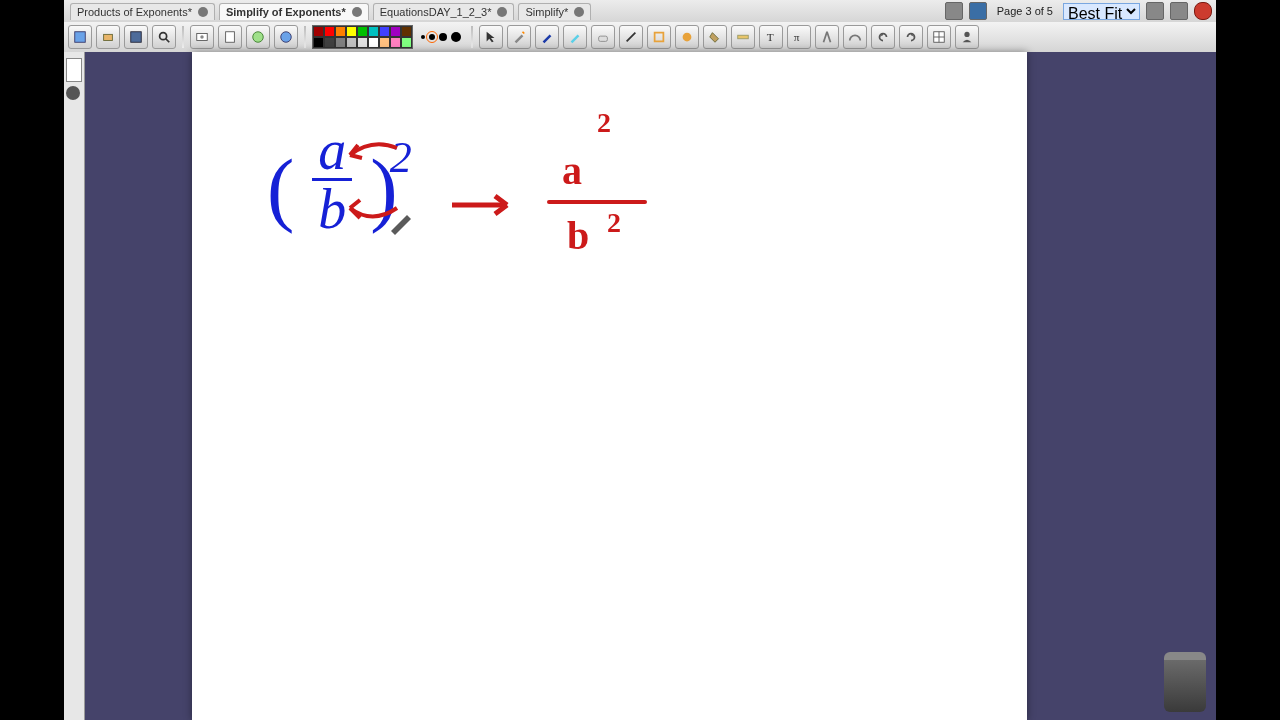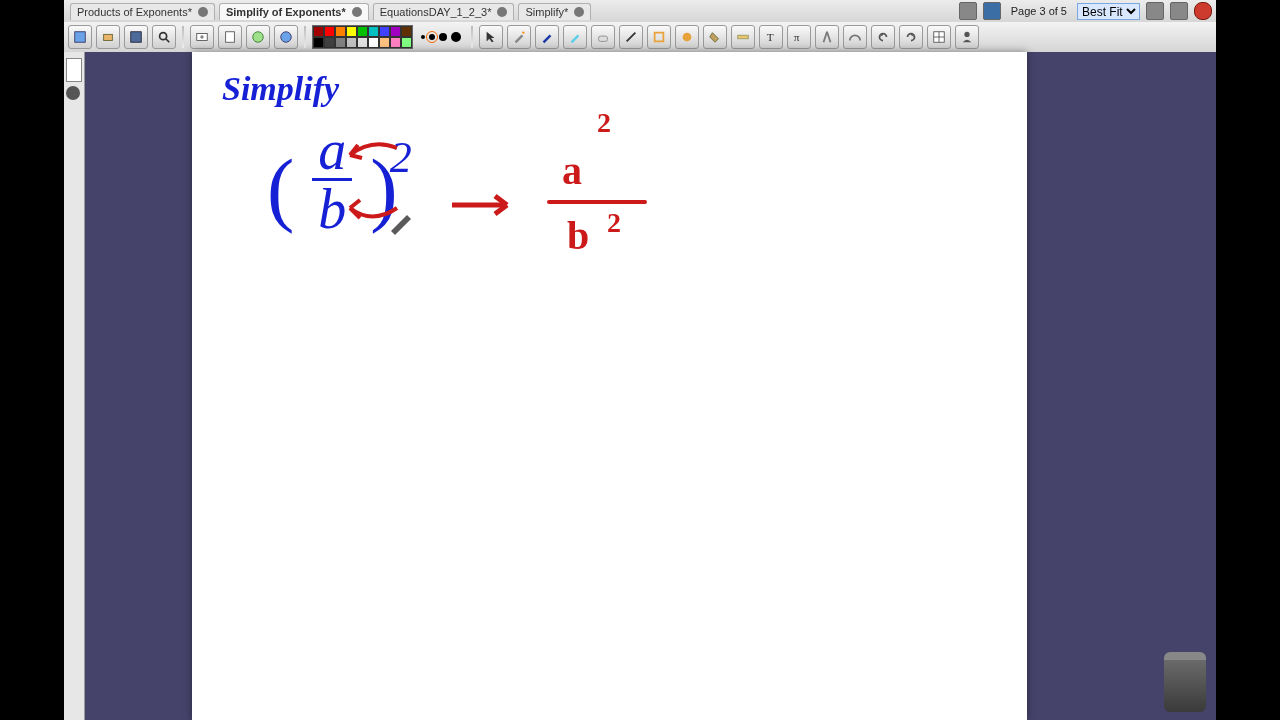--- a/index.html
+++ b/index.html
@@ -8,21 +8,21 @@
   .tabbar{position:absolute;top:2px;left:70px;height:18px;display:flex;align-items:center;}
   .tab{display:flex;align-items:center;padding:2px 6px;margin-right:4px;background:#e8e8e8;border:1px solid #b0b0b0;border-bottom:none;border-radius:3px 3px 0 0;color:#333;cursor:pointer;}
   .tab.active{background:#f8f8f8;font-weight:bold;}
   .tab .close-dot{width:10px;height:10px;margin-left:6px;border-radius:50%;background:#777;}
   .tabstrip-bg{position:absolute;top:0;left:64px;right:64px;height:22px;background:linear-gradient(#ececec,#d6d6d6);border-bottom:1px solid #9c9c9c;}
   
   .status-right{position:absolute;top:2px;right:68px;height:18px;display:flex;align-items:center;gap:6px;}
   .status-btn{width:16px;height:16px;background:#888;border:1px solid #666;border-radius:2px;}
   .status-btn.blue{background:#3a6ea5;}
   .page-ind{color:#222;margin:8px 4px;}
-  .zoom-select{height:17px;font-size:12px;border:1px solid #7aa7e0;background:#d9e8ff;}
+  .zoom-select{height:17px;font-size:16px;border:1px solid #7aa7e0;background:#d9e8ff;}
   .win-x{width:16px;height:16px;border-radius:8px;background:#cc3b2e;border:1px solid #7a1b12;}
   
   .toolbar{position:absolute;top:22px;left:64px;right:64px;height:30px;background:linear-gradient(#f3f3f3,#d5d5d5);border-bottom:1px solid #999;display:flex;align-items:center;padding:0 4px;gap:4px;}
   .tbtn{width:22px;height:22px;background:linear-gradient(#fafafa,#d0d0d0);border:1px solid #9a9a9a;border-radius:3px;display:flex;align-items:center;justify-content:center;}
   .tbtn svg{width:14px;height:14px;}
   .tsep{width:2px;height:22px;background:linear-gradient(#bbb,#eee);margin:0 2px;}
   .palette{display:grid;grid-template-columns:repeat(9,11px);grid-template-rows:repeat(2,11px);gap:0;border:1px solid #666;}
   .palette div{border:1px solid #333;box-sizing:border-box;}
   .pensize{display:flex;align-items:center;gap:4px;margin:0 4px;}
   .pensize span{border-radius:50%;background:#000;}
@@ -257,21 +257,20 @@
       </div>
   </div>
 
   <div class="workspace">
     <div class="side-panel">
       <div class="side-thumb"></div>
       <div class="recorder"></div>
     </div>
 
     <div class="canvas">
-      <div class="heading">Simplify</div>
 
       <div class="expr">
         <span class="paren">(</span>
         <span class="frac">
           <div class="top">a</div>
           <div>b</div>
         </span>
         <span class="paren">)</span><span class="sup">2</span>
       </div>
 

